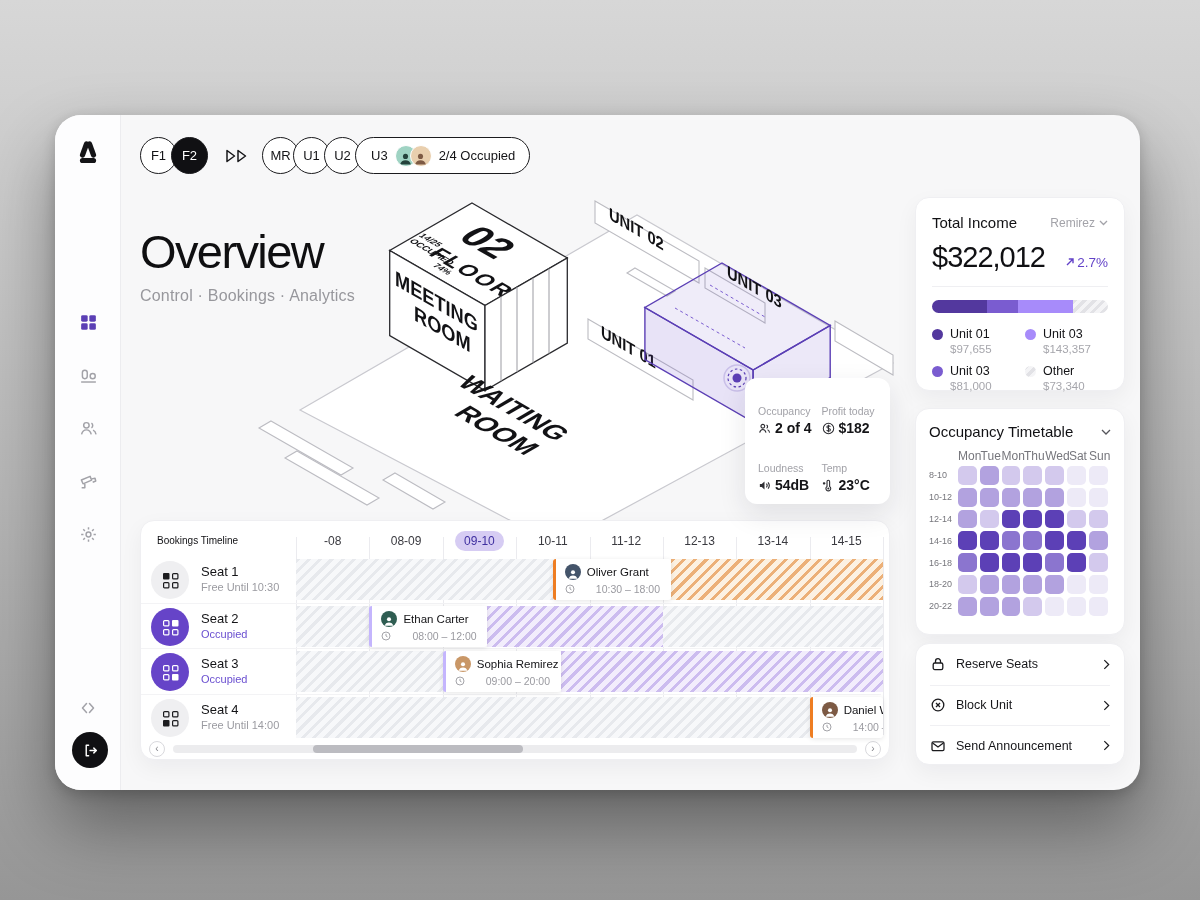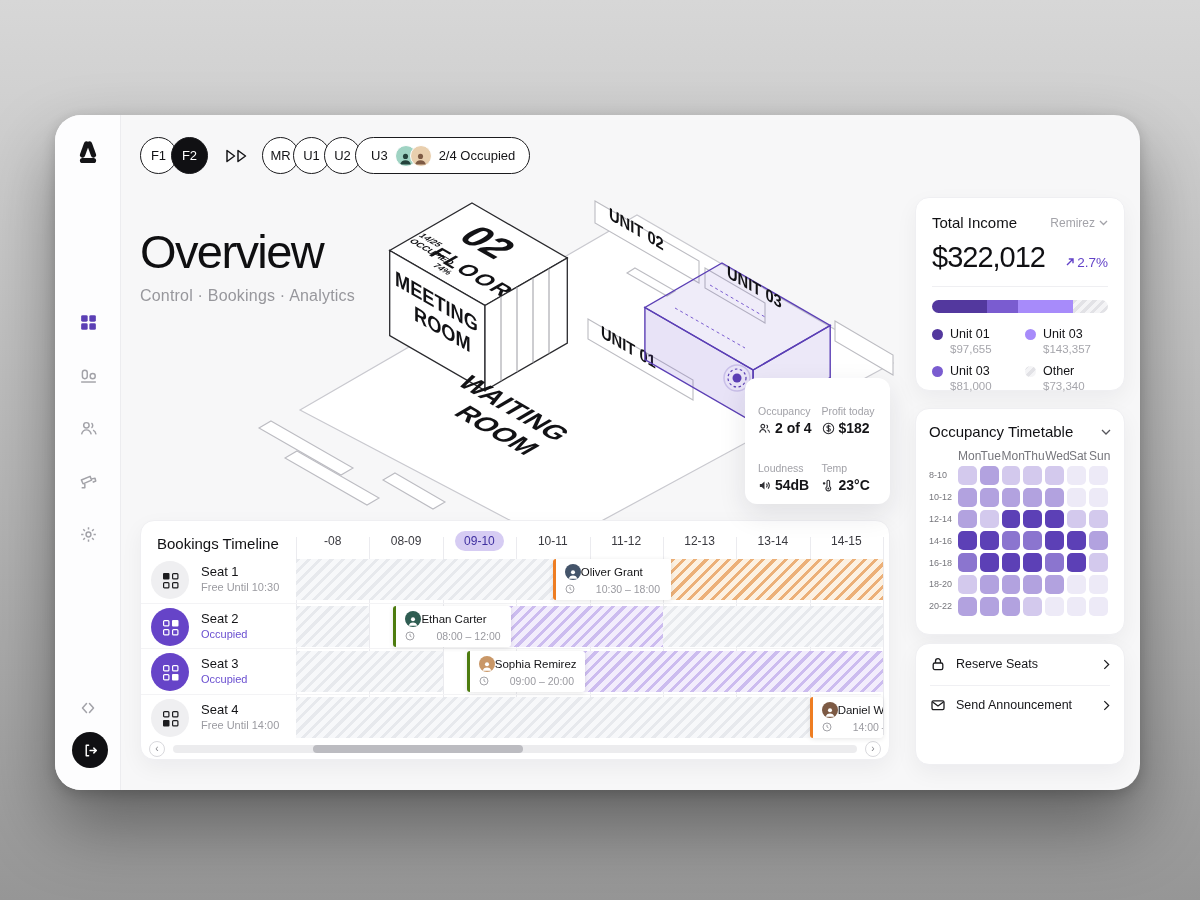--- a/index.html
+++ b/index.html
@@ -66,21 +66,21 @@
   .ic-label { font-size:10.5px; color:#a2a2a8; margin-bottom:3px;margin-top:16px; }
   .ic-val { display:flex; align-items:center; gap:4px; font-size:14px; font-weight:600; color:#141417; }
   .ic-val svg { width:13px; height:13px; flex:none; }
 
   
   .card { position:absolute; background:#fff; border-radius:14px; border:1px solid #efeff2;
     box-shadow:0 8px 22px rgba(20,20,40,.05); }
 
   
   .tl-card { left:85px; top:405px; width:750px; height:240px; }
-  .tl-title { position:absolute; left:16px; top:14px; font-size:15px; font-weight:500; color:#111114; }
+  .tl-title { position:absolute; left:16px; top:14px; font-size:10px; font-weight:500; color:#111114; }
   .tl-hours { position:absolute; left:155px; top:10px; width:587px; display:flex; }
   .tl-hour { width:73.4px; text-align:center; font-size:12px; color:#3a3a40; cursor:pointer; }
   .tl-hour span { display:inline-block; padding:3px 9px; border-radius:11px; }
   .tl-hour-active { background:#d6ccf3; color:#3e2fa0; font-weight:500; }
   .tl-grid { position:absolute; left:155px; top:16px; width:588px; height:198px;
     background:repeating-linear-gradient(90deg,#ebebef 0 1px,transparent 1px 73.4px);
     pointer-events:none; }
   .tl-rows { position:absolute; left:0; top:36px; right:8px; height:184px; }
   .tl-row { position:absolute; left:0; right:0; height:45.6px; }
   .tl-row + .tl-row { border-top:1px solid #f3f3f5; }
@@ -92,23 +92,23 @@
   .seat-status { position:absolute; left:52px; top:24px; font-size:11px; color:#9b9ba1; }
   .seat-status.occ { color:#6a4fd0; }
   .tl-track { position:absolute; left:155px; top:2px; width:587px; height:41px; }
   .tl-seg { position:absolute; top:0; height:100%; }
   .hatch-gray { background:repeating-linear-gradient(135deg,#e7e9ed 0 3px,#f7f8fa 3px 8px); }
   .hatch-purple { background:repeating-linear-gradient(135deg,#ccbcef 0 3px,#f2edfc 3px 8px); }
   .hatch-orange { background:repeating-linear-gradient(135deg,#ecb078 0 3px,#fcf1e2 3px 8px); }
   .bk-card { position:absolute; top:0; height:41px; background:#fff; border-radius:3px;
     box-shadow:0 1px 5px rgba(0,0,0,.10); padding:5px 8px 4px 9px; overflow:hidden;
     cursor:pointer; z-index:2; }
-  .bk-card.purple { border-left:3px solid #4d7c0f;margin-left:24px; }
+  .bk-card.purple { border-left:3px solid #c4b5fd; }
   .bk-card.orange { border-left:3px solid #ee7d22; }
-  .bk-top { display:flex; align-items:center; }
+  .bk-top { display:flex; align-items:center; gap:6px; }
   .bk-av { width:16px; height:16px; border-radius:50%; flex:none; display:flex;
     align-items:flex-end; justify-content:center; overflow:hidden; }
   .bk-av svg { width:12px; height:12px; }
   .bk-name { font-size:11.5px; font-weight:500; color:#141417; white-space:nowrap; }
   .bk-time { margin-top:3px; display:flex; align-items:center; gap:21px; font-size:10.5px;
     color:#9a9aa0; white-space:nowrap; }
   .bk-clock svg { width:10px; height:10px; display:block; }
   .tl-scroll { position:absolute; left:0; right:0; top:219px; height:18px; }
   .scr-btn { position:absolute; top:1px; width:16px; height:16px; border-radius:50%;
     border:1px solid #d9d9dd; color:#85858b; font-size:10px; line-height:14px; text-align:center;
@@ -711,20 +711,32 @@
             </svg></span>
      <span class="a-label">Reserve Seats</span>
      <span class="a-chev">
             <svg viewBox="0 0 8 12">
               <path d="M1.5 1l5 5-5 5" stroke="#1b1b1e" stroke-width="1.4" fill="none"></path>
             </svg>
           </span>
         </div>
         <div class="action-row">
      <span class="a-ic"><svg viewBox="0 0 16 16" fill="none" stroke="#1b1b1e" stroke-width="1.3">
+              <circle cx="8" cy="8" r="5.8"></circle>
+              <path d="M6 6l4 4M10 6l-4 4"></path>
+            </svg></span>
+     <span class="a-label">Block Unit</span>
+     <span class="a-chev">
+            <svg viewBox="0 0 8 12">
+              <path d="M1.5 1l5 5-5 5" stroke="#1b1b1e" stroke-width="1.4" fill="none"></path>
+            </svg>
+          </span>
+        </div>
+        <div class="action-row">
+     <span class="a-ic"><svg viewBox="0 0 16 16" fill="none" stroke="#1b1b1e" stroke-width="1.3">
               <rect x="2" y="3.8" width="12" height="8.8" rx="1.4"></rect>
               <path d="M2.6 5l5.4 4 5.4-4"></path>
             </svg></span>
      <span class="a-label">Send Announcement</span>
      <span class="a-chev">
             <svg viewBox="0 0 8 12">
               <path d="M1.5 1l5 5-5 5" stroke="#1b1b1e" stroke-width="1.4" fill="none"></path>
             </svg>
           </span>
         </div>

